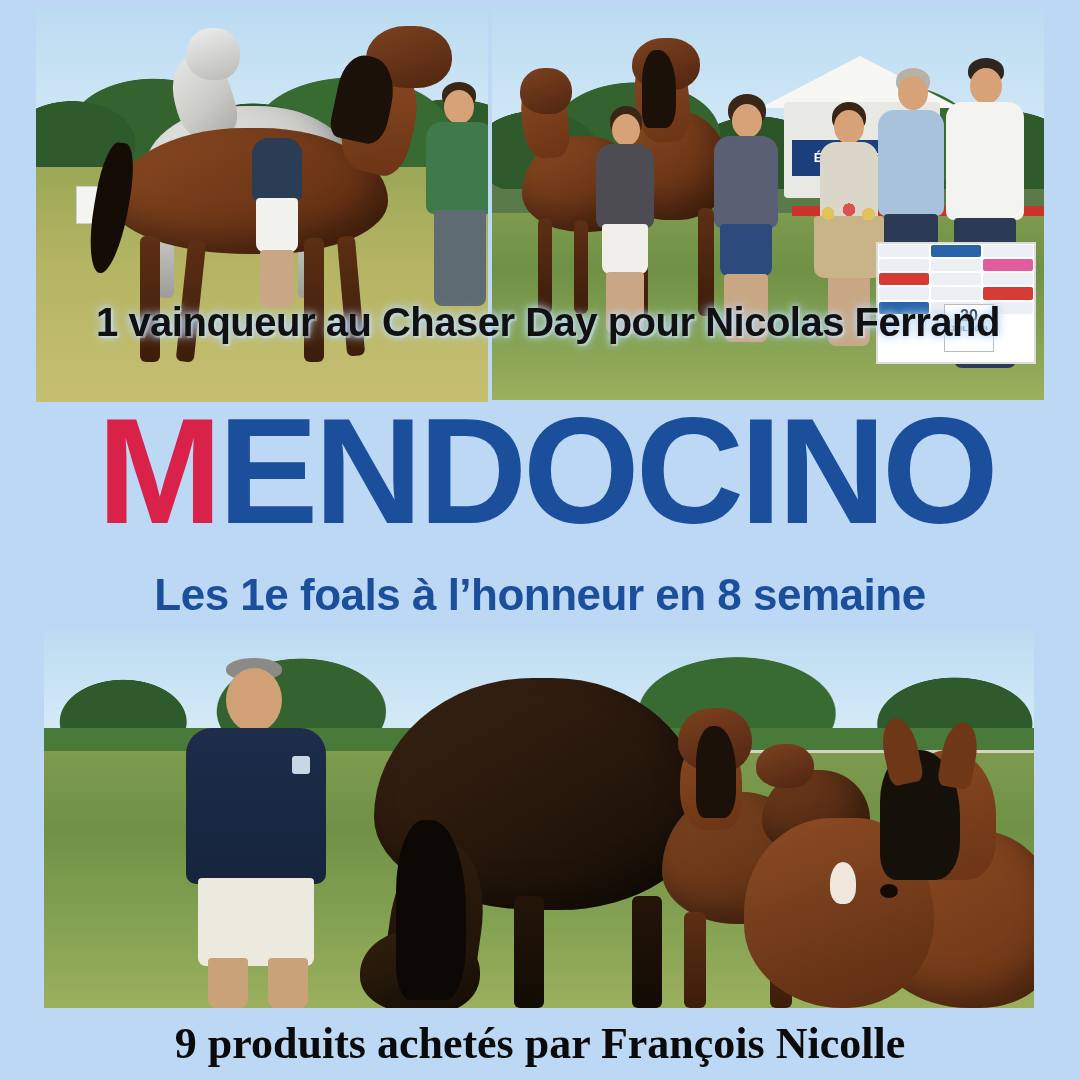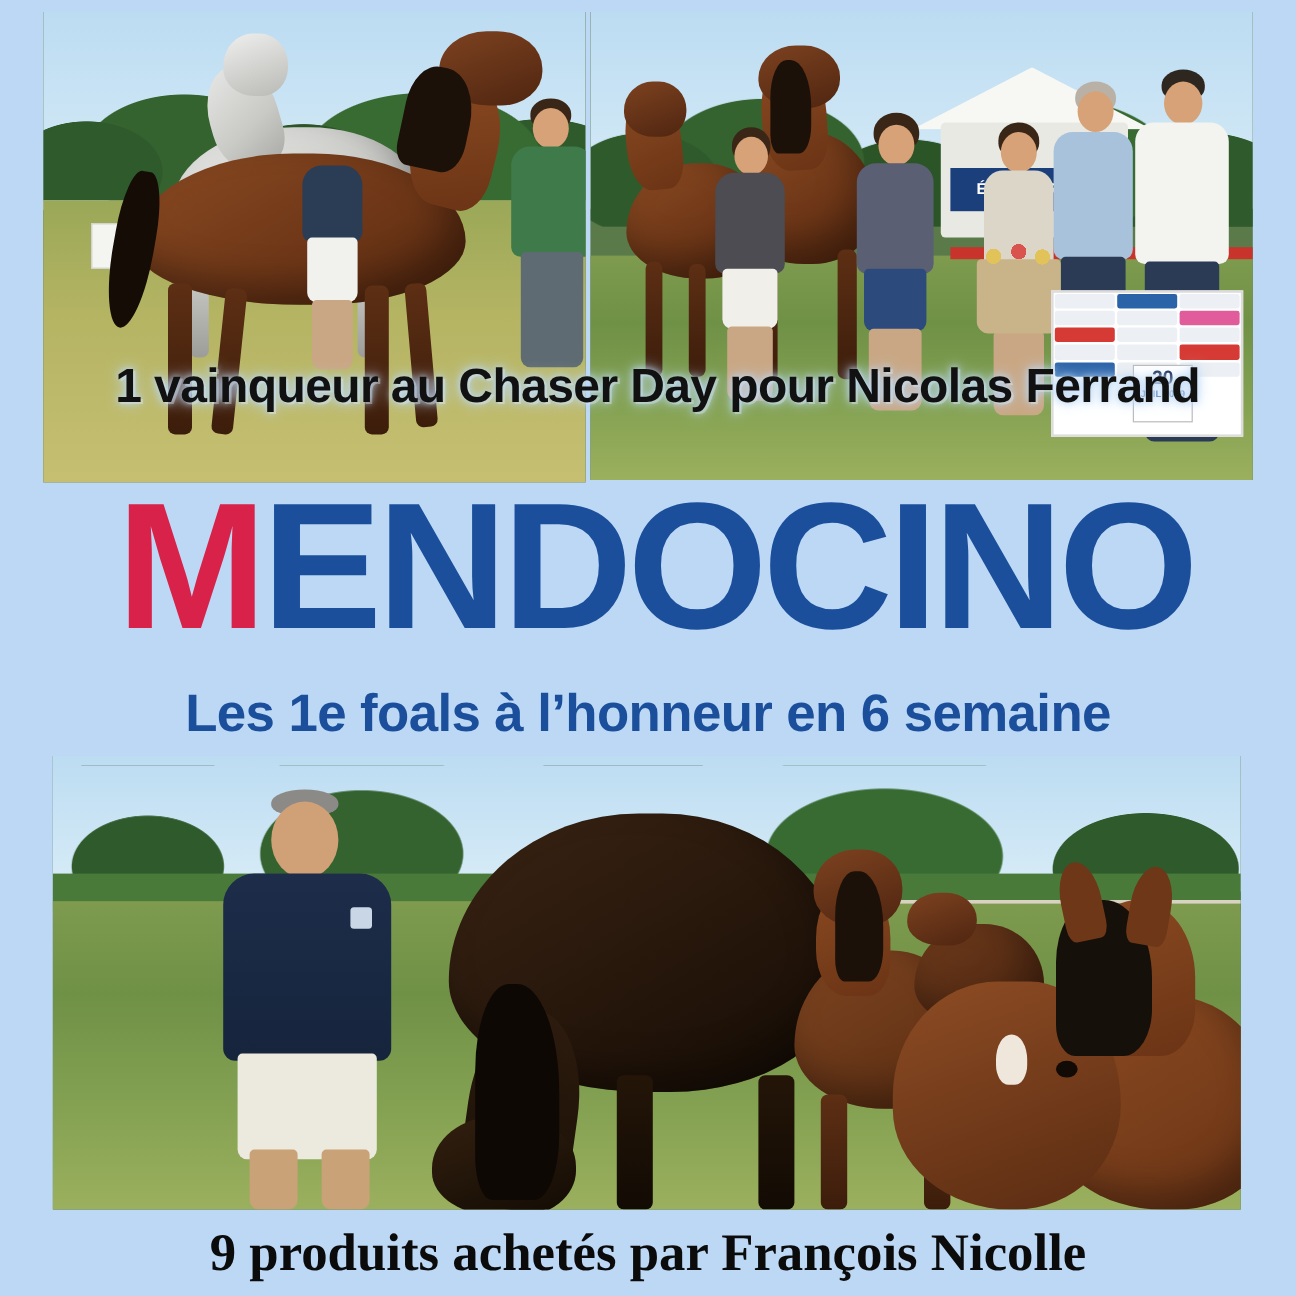--- a/index.html
+++ b/index.html
@@ -414,21 +414,21 @@
       <div style="font-size:8px; color:#2b63a8;">JUIL 2019</div>
     </div>
   </div>
 
   <div class="headline-sub">1 vainqueur au Chaser Day pour Nicolas Ferrand</div>
 
   <div class="title">
     <span class="initial">M</span><span>ENDOCINO</span>
   </div>
 
-  <div class="tagline">Les 1e foals à l’honneur en 6 semaine</div>
+  <div class="tagline">Les 1e foals à l’honneur en 8 semaine</div>
 
   <div class="photo" id="photo-bottom">
     <div class="sky" style="height:30%;"></div>
     <div class="treeline" style="top:2%; height:28%;"></div>
     <div style="position:absolute; left:0; right:0; top:26%; height:8%; background:#4a7a3a;"></div>
     <div class="grass-far" style="top:32%;"></div>
     <div style="position:absolute; left:640px; top:120px; width:350px; height:3px; background:#d8d2c2;"></div>
 
     <div class="person" style="left:120px; top:28px; width:180px; height:350px;">
       <div class="hair" style="left:62px; top:0; width:56px; height:22px; background:#8c8a86;"></div>

